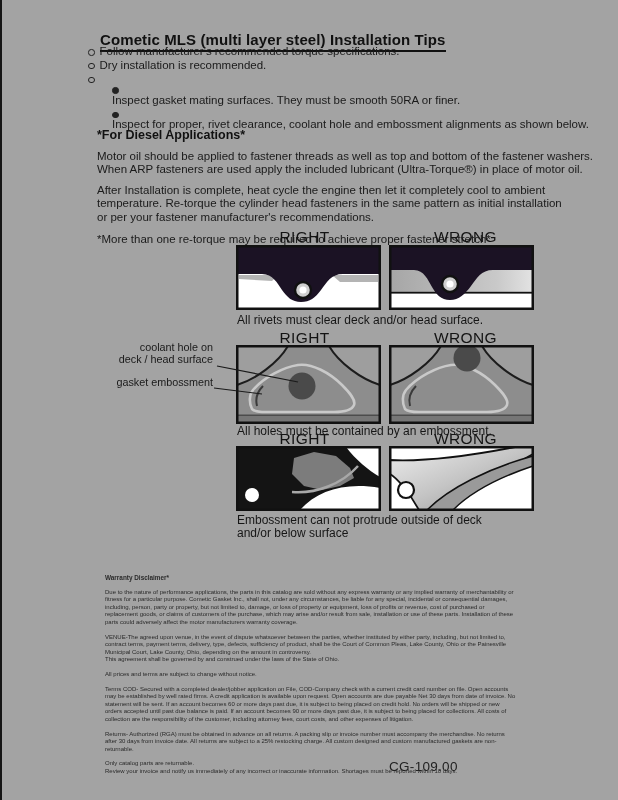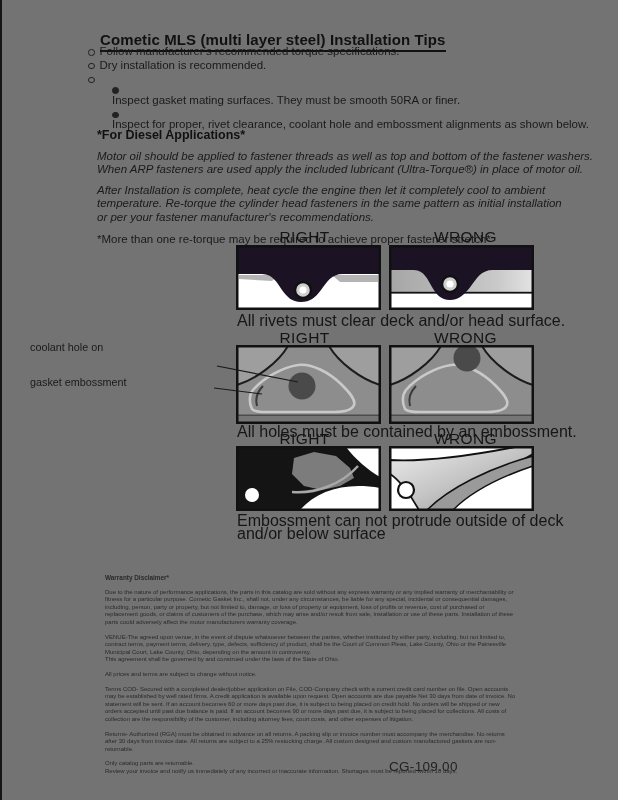--- a/index.html
+++ b/index.html
@@ -1,45 +1,45 @@
 <!DOCTYPE html>
 <html><head>
 <meta charset="utf-8">
 <style>
   html,body { margin:0; padding:0; background:#ffffff; }
-  .page { position:relative; width:618px; height:800px; background:#737373; overflow:hidden;
+  .page { position:relative; width:618px; height:800px; background:#a3a3a3; overflow:hidden;
           font-family:"Liberation Sans", sans-serif; color:#1c1c1c; }
   .edge-line { position:absolute; left:0; top:0; width:2px; height:800px; background:#151515; }
 
   
   #sec-title { position:absolute; top:21px; left:100px; font-size:15px; font-weight:bold;
                color:#111; border-bottom:2px solid #111; padding-bottom:2px; letter-spacing:0.1px; }
 
   
   #sec-bullets { position:absolute; top:45px; left:88px; font-size:11.5px; line-height:13.8px; color:#1a1a1a; }
   .b-item { display:flex; align-items:flex-start; }
   .mk { flex:none; width:4.5px; height:4.5px; margin:4.2px 5px 0 0; border-radius:50%; }
   .mk-ring { border:1.1px solid #222; }
   .mk-dot  { background:#222; border:1.1px solid #222; }
   .b-sub { margin-left:24px;flex-direction:column; }
 
   
   #sec-diesel { position:absolute; top:117px; left:97px; font-size:11.5px; line-height:13.5px; color:#1a1a1a; }
   #sec-diesel h2 { font-size:12.5px; font-weight:bold; margin:12px 0 7px 0; color:#111; }
   .pgroup { margin:0 0 7px 0; }
-  .pline { white-space:nowrap;font-style:italic; }
+  .pline { white-space:nowrap; }
   .note { margin-top:9px; white-space:nowrap; }
 
   
   #sec-diagrams { position:absolute; top:228px; left:0; width:618px; height:346px; }
   .dg-labels { position:absolute; left:236px; width:298px; display:flex; gap:24px; }
   .dg-labels span { width:145px; text-align:center; font-size:15.5px; letter-spacing:0.4px; color:#141414; }
   .dg-boxes { position:absolute; left:236px; display:flex; gap:8px; }
-  .dg-caption { position:absolute; left:237px; font-size:16px; line-height:13px; color:#161616; }
-  .ann { position:absolute; left:30px; width:183px; text-align:left; font-size:10.8px; line-height:11.8px; color:#1a1a1a; }
+  .dg-caption { position:absolute; left:237px; font-size:12px; line-height:13px; color:#161616; }
+  .ann { position:absolute; left:30px; width:183px; text-align:right; font-size:10.8px; line-height:11.8px; color:#1a1a1a; }
   .leaders { position:absolute; left:210px; top:110px; }
 
   
   #sec-legal { position:absolute; top:574px; left:105px; width:413px; font-size:6px; line-height:7.6px; color:#2a2a2a; }
   #sec-legal .legal-head { font-weight:bold; font-size:6.4px; margin:0 0 7px 0; }
   #sec-legal p { margin:0 0 7px 0; }
   #sec-legal p.tight { margin-bottom:0; }
 
   #footer-code { position:absolute; top:759px; left:389px; font-size:13.5px; letter-spacing:0.3px; color:#222; }
 </style>
@@ -149,20 +149,21 @@
         <path d="M16,64 C13,58 13,50 17,45 C28,32 48,22 62,20 C76,18 94,28 106,40 C114,48 120,55 118,60 C116,65 108,67 98,67 L30,67 C22,67 18,66 16,64 Z" fill="none" stroke="#c9c9c9" stroke-width="2.6"></path>
         <path d="M21,61 C19,53 21,47 27,41" fill="none" stroke="#3a3a3a" stroke-width="2"></path>
         <rect x="2" y="69.5" width="141" height="1.5" fill="#4c4c4c"></rect>
         <rect x="2" y="71" width="141" height="7" fill="#767676"></rect>
         <circle cx="78" cy="13" r="13.5" fill="#4a4a4a"></circle>
         <rect x="1.25" y="1.25" width="142.5" height="76.5" fill="none" stroke="#111111" stroke-width="2.5"></rect>
       </svg>
     </div>
     <div class="ann" style="top:114px">
       <div>coolant hole on</div>
+      <div>deck / head surface</div>
     </div>
     <div class="ann" style="top:149px">gasket embossment</div>
     <svg class="leaders" width="100" height="65" viewBox="0 0 100 65">
       <line x1="7" y1="28" x2="88" y2="44" stroke="#1a1a1a" stroke-width="1.2"></line>
       <line x1="4" y1="50" x2="52" y2="56" stroke="#1a1a1a" stroke-width="1.2"></line>
     </svg>
     <div class="dg-caption" style="top:197px">All holes must be contained by an embossment.</div>
 
     <div class="dg-labels" style="top:202px">
       <span>RIGHT</span>

